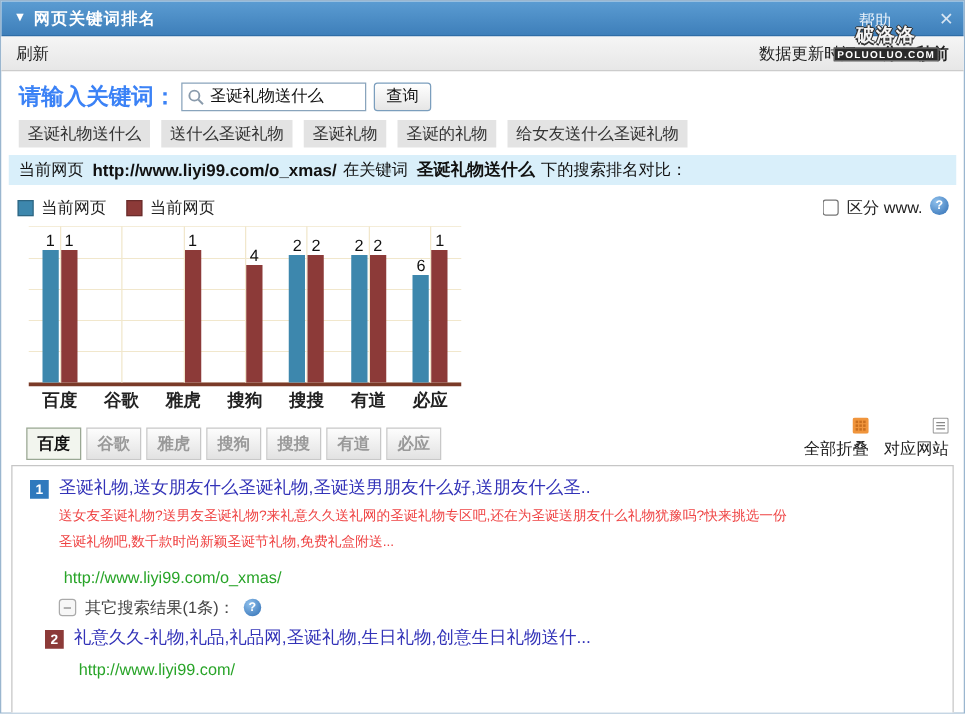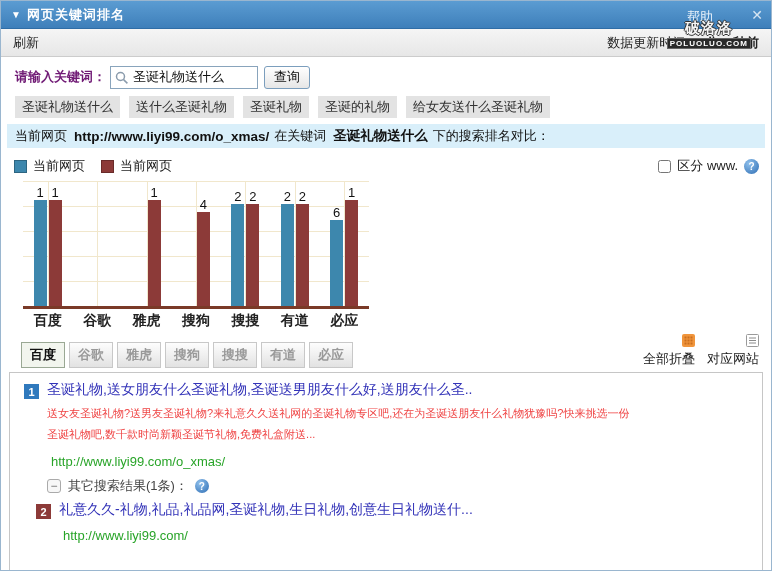--- a/index.html
+++ b/index.html
@@ -19,41 +19,41 @@
   .watermark .wm2 { font-size:8px; font-weight:bold; color:#fff; background:#2a2a2a; border:1px solid #666; padding:0 2px; letter-spacing:1px; }
 
   
   .toolbar { height:28px; background:linear-gradient(#f5f5f5,#e7e7e7); border-bottom:1px solid #cccccc; display:flex; align-items:center; justify-content:space-between; padding:0 12px; }
   .toolbar .refresh { font-size:13px; color:#222; cursor:pointer; }
   .toolbar .updated { font-size:13px; color:#222; }
   .toolbar .updated b { font-size:13px; }
 
   
   .search-row { display:flex; align-items:center; margin:8px 0 0 14px; height:24px; }
-  .search-row .lbl { font-size:13px; font-weight:bold; color:#701a75; margin-right:4px; }
+  .search-row .lbl { font-size:18px; font-weight:bold; color:#3b82f6; margin-right:4px; }
   .search-box { position:relative; width:148px; height:23px; border:1px solid #89a4bc; background:#fff; display:flex; align-items:center; }
   .search-box svg { position:absolute; left:4px; top:4px; }
   .search-box input { border:0; outline:none; width:118px; margin-left:22px; font-size:13px; color:#111; font-family:inherit; }
   .query-btn { margin-left:6px; height:23px; padding:0 9px; font-size:13px; color:#111; background:linear-gradient(#ffffff,#e6e6e6); border:1px solid #7b9ebd; border-radius:3px; cursor:pointer; font-family:inherit; }
 
   
   .tags-row { display:flex; margin:7px 0 0 14px; gap:9px; }
   .tag { background:#e3e3e3; color:#333; font-size:13px; padding:2px 7px; white-space:nowrap; cursor:pointer; }
 
   
   .info-bar { margin:6px 6px 0 6px; background:#d9effa; height:24px; display:flex; align-items:center; padding:0 8px; font-size:13px; color:#111; white-space:nowrap; overflow:hidden; }
   .info-bar b { font-size:13.5px; margin:0 5px; }
   .info-bar .plain { margin-right:2px; }
 
   
   .legend-row { display:flex; align-items:center; margin:9px 12px 0 13px; }
   .legend-item { display:flex; align-items:center; margin-right:16px; }
   .swatch { width:13px; height:13px; margin-right:6px; border:1px solid rgba(0,0,0,.25); }
   .legend-item span.txt { font-size:13px; color:#222; }
-  .legend-right { margin-left:auto; display:flex; align-items:center; gap:6px;padding-left:43px; }
+  .legend-right { margin-left:auto; display:flex; gap:6px;padding-left:43px; }
   .legend-right label { font-size:13px; color:#222; }
   .helpicon { width:15px; height:15px; border-radius:50%; background:radial-gradient(circle at 35% 30%,#8fc0ec,#2e6db3); color:#fff; font-size:10px; font-weight:bold; display:flex; align-items:center; justify-content:center; cursor:pointer; }
 
   
   .chart-wrap { position:relative; margin:6px 0 0 22px; width:346px; }
   .chart { display:flex; justify-content:space-around; border-bottom:3px solid #7a3a28;
            background:repeating-linear-gradient(to top, #fff 0 24px, #f1e7cc 24px 25px); }
   .chart-group { position:relative; display:flex; flex-direction:column; align-items:center; }
   .chart-group::before { content:""; position:absolute; left:50%; top:0; bottom:0; width:1px; background:#f1e7cc; }
   .bars { display:flex; align-items:flex-end; height:125px; position:relative; }

